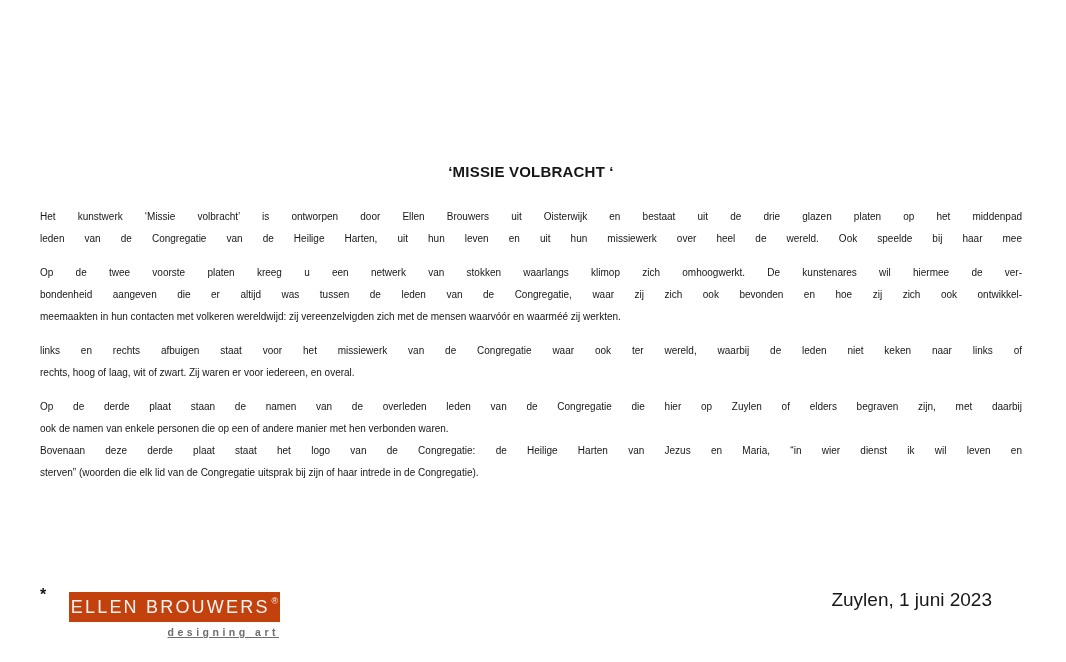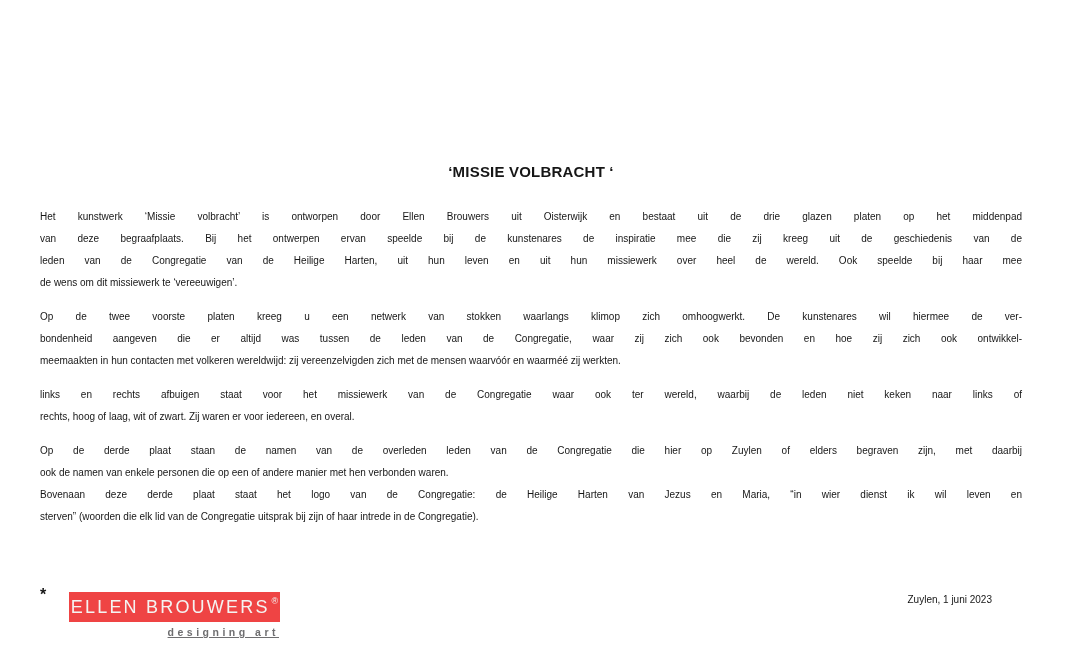--- a/index.html
+++ b/index.html
@@ -78,38 +78,36 @@
     font-weight: 700;
     letter-spacing: 3.5px;
     color: #6e6e70;
     padding-right: 1px;
     white-space: nowrap;
   }
   .dateline {
     position: absolute;
     right: 74px;
     top: 590px;
-    font-size: 10px;
+    font-size: 19px;
     line-height: 19px;
     text-align: right;
   }
 </style>
 </head>
 <body style="background: rgb(255, 255, 255);">
 
 <div class="page" style="color: rgb(22, 22, 22);">
 
   <h1 class="title">‘MISSIE VOLBRACHT ‘</h1>
 
   <main class="body-text">
       <div class="para">
         <div class="line fill">Het kunstwerk ‘Missie volbracht’ is ontworpen door Ellen Brouwers uit Oisterwijk en bestaat uit de drie glazen platen op het middenpad</div>
-        <div class="line fill">van deze begraafplaats. Bij het ontwerpen ervan speelde bij de kunstenares de inspiratie mee die zij kreeg uit de geschiedenis van de</div>
         <div class="line fill">leden van de Congregatie van de Heilige Harten, uit hun leven en uit hun missiewerk over heel de wereld. Ook speelde bij haar mee</div>
-        <div class="line">de wens om dit missiewerk te ‘vereeuwigen’.</div>
       </div>
       <div class="para">
         <div class="line fill">Op de twee voorste platen kreeg u een netwerk van stokken waarlangs klimop zich omhoogwerkt. De kunstenares wil hiermee de ver-</div>
         <div class="line fill">bondenheid aangeven die er altijd was tussen de leden van de Congregatie, waar zij zich ook bevonden en hoe zij zich ook ontwikkel-</div>
         <div class="line">meemaakten in hun contacten met volkeren wereldwijd: zij vereenzelvigden zich met de mensen waarvóór en waarméé zij werkten.</div>
       </div>
       <div class="para">
         <div class="line fill">links en rechts afbuigen staat voor het missiewerk van de Congregatie waar ook ter wereld, waarbij de leden niet keken naar links of</div>
         <div class="line">rechts, hoog of laag, wit of zwart. Zij waren er voor iedereen, en overal.</div>
       </div>
@@ -117,21 +115,21 @@
         <div class="line fill">Op de derde plaat staan de namen van de overleden leden van de Congregatie die hier op Zuylen of elders begraven zijn, met daarbij</div>
         <div class="line">ook de namen van enkele personen die op een of andere manier met hen verbonden waren.</div>
         <div class="line fill">Bovenaan deze derde plaat staat het logo van de Congregatie: de Heilige Harten van Jezus en Maria, “in wier dienst ik wil leven en</div>
         <div class="line">sterven” (woorden die elk lid van de Congregatie uitsprak bij zijn of haar intrede in de Congregatie).</div>
       </div>
     </main>
 
   <div class="footnote">*</div>
 
   <div class="logo">
-    <div class="logo-box" style="background: #ef4444; color: rgb(244, 244, 242);">
+    <div class="logo-box" style="background: #c2410c; color: rgb(244, 244, 242);">
       <span>ELLEN BROUWERS</span>
         <sup>®</sup>
     </div>
     <div class="logo-tagline" style="color: rgb(110, 110, 112); text-decoration: underline;">designing art</div>
   </div>
 
   <div class="dateline">Zuylen, 1 juni 2023</div>
 
 </div>
 

